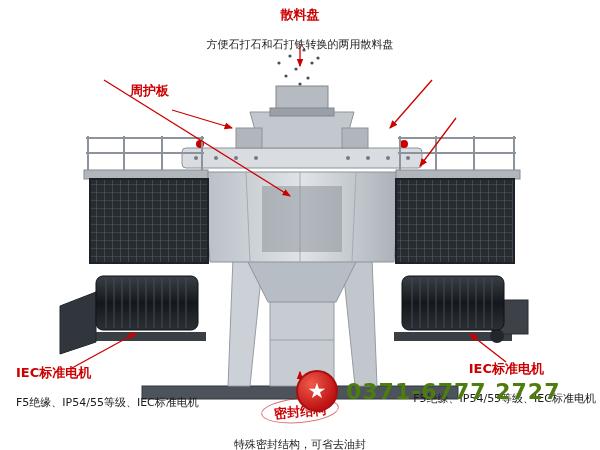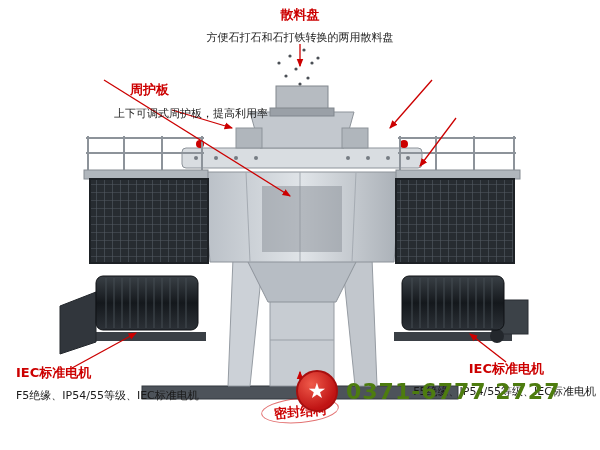--- a/index.html
+++ b/index.html
@@ -8,27 +8,27 @@
     font-family:"DejaVu Sans","Liberation Sans",sans-serif;
     background:#ffffff;
     position:relative;
     overflow:hidden;
   }
   .page { position:absolute; inset:0; width:600px; height:450px; background:#fff; }
   .stage { position:absolute; left:0; top:0; width:600px; height:450px; }
 
   .callout { position:absolute; z-index:5; }
   .callout .t { display:block; color:#cc0000; font-weight:bold; font-size:13px; line-height:1.15; }
-  .callout .d { display:block; color:#1a1a1a; font-size:11px; line-height:1.2; margin-top:8px; white-space:nowrap; }
+  .callout .d { display:block; color:#1a1a1a; font-size:11px; line-height:1.2; margin-top:15px; white-space:nowrap; }
 
   .c-top { top:8px; left:0; width:600px; text-align:center; }
   .c-l1  { top:46px; left:14px; }
   .c-r1  { top:48px; left:396px; }
   .c-l2  { top:84px; left:114px; }
-  .c-l2 .t { padding-left:16px;font-family:Liberation Mono, monospace; }
+  .c-l2 .t { padding-left:16px; }
   .c-r2  { top:92px; left:418px; }
   .c-bl  { top:366px; left:16px; }
   .c-br  { top:362px; right:4px; text-align:right; }
   .c-br .t { padding-right:52px; }
   .c-bc  { top:398px; left:0; width:600px; text-align:center; }
 
   .stamp {
     display:inline-block;
     border:1px solid rgba(204,0,0,.55);
     border-radius:50%;
@@ -170,40 +170,40 @@
 
   <div class="callout c-top">
     <span class="t">散料盘</span>
     <span class="d">方便石打石和石打铁转换的两用散料盘</span>
   </div>
 
 
 
   <div class="callout c-l2">
     <span class="t">周护板</span>
-    <span class="d">上下可调式周护板，提高利用率</span>
   </div>
 
   <div class="callout c-r2">
   </div>
 
   <div class="callout c-bl">
     <span class="t">IEC标准电机</span>
     <span class="d">F5绝缘、IP54/55等级、IEC标准电机</span>
   </div>
 
   <div class="callout c-br">
     <span class="t">IEC标准电机</span>
     <span class="d">F5绝缘、IP54/55等级、IEC标准电机</span>
   </div>
 
   <div class="callout c-bc">
     <span class="stamp">
       <span class="t" style="display:inline;">密封结构</span>
     </span>
+    <span class="d">特殊密封结构，可省去油封</span>
   </div>
 
   <div class="brand">
     <div class="logo">
       <span>★</span>
     </div>
     <div class="phone">0371-6777 2727</div>
   </div>
 
 </div>

